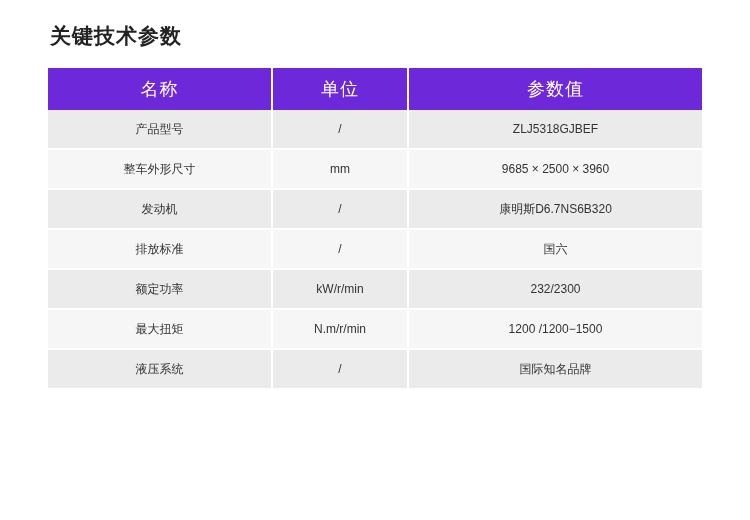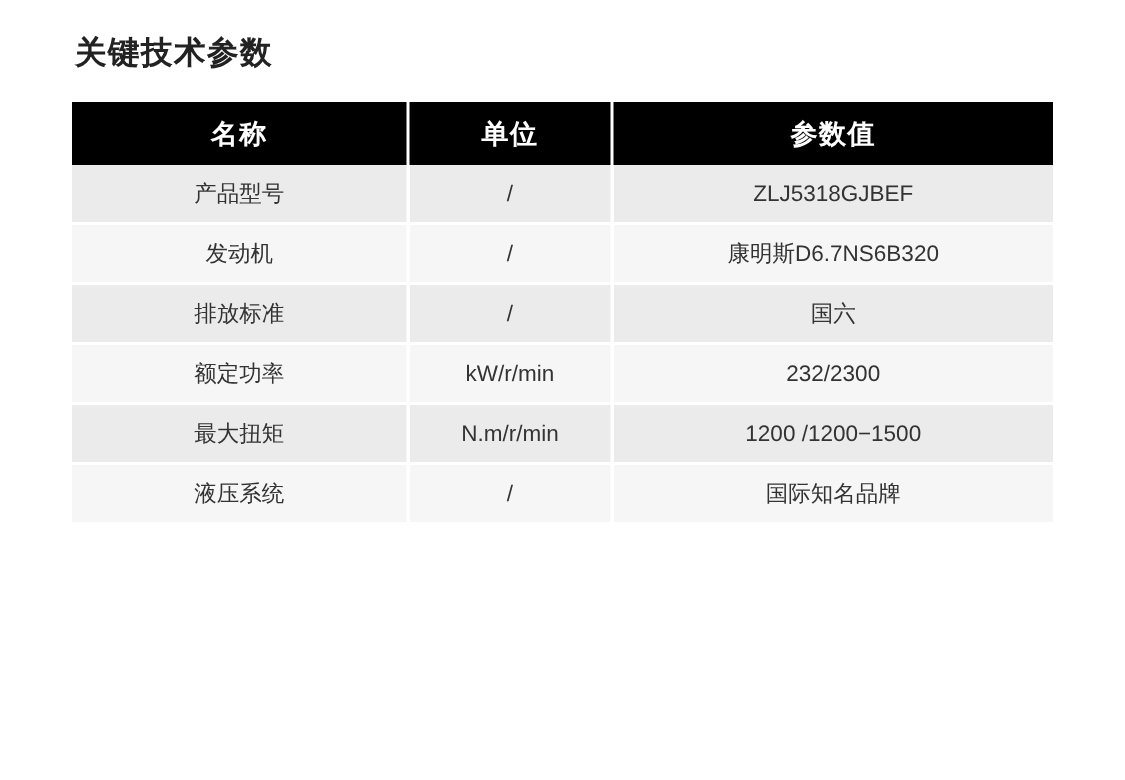--- a/index.html
+++ b/index.html
@@ -32,36 +32,36 @@
   table.spec-table {
     width: 654px;
     border-collapse: collapse;
     table-layout: fixed;
   }
   table.spec-table col.c-name  { width: 224px; }
   table.spec-table col.c-unit  { width: 136px; }
   table.spec-table col.c-value { width: 294px; }
 
   table.spec-table thead th {
-    background: #000000;
+    background: #6d28d9;
     color: #ffffff;
     font-size: 18px;
-    font-weight: bold;
+    font-weight: normal;
     height: 40px;
     text-align: center;
     border-right: 2px solid #ffffff;
     letter-spacing: 1px;
   }
   table.spec-table thead th:last-child {
     border-right: none;
   }
   table.spec-table tbody td {
     height: 38px;
     text-align: center;
-    font-size: 15px;
+    font-size: 12px;
     color: #333333;
     border-right: 2px solid #ffffff;
     border-bottom: 2px solid #ffffff;
     padding: 0 4px;
     white-space: nowrap;
     overflow: hidden;
   }
   table.spec-table tbody td:last-child {
     border-right: none;
     margin-left: 20px;
@@ -96,20 +96,25 @@
         <th>参数值</th>
       </tr>
     </thead>
     <tbody>
       <tr>
         <td>产品型号</td>
         <td>/</td>
         <td>ZLJ5318GJBEF</td>
       </tr>
       <tr>
+        <td>整车外形尺寸</td>
+        <td>mm</td>
+        <td>9685 × 2500 × 3960</td>
+      </tr>
+      <tr>
         <td>发动机</td>
         <td>/</td>
         <td>康明斯D6.7NS6B320</td>
       </tr>
       <tr>
         <td>排放标准</td>
         <td>/</td>
         <td>国六</td>
       </tr>
       <tr>

